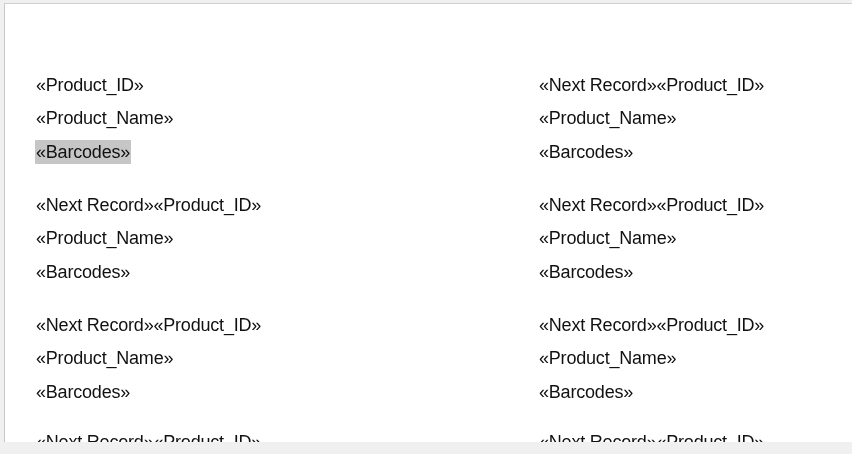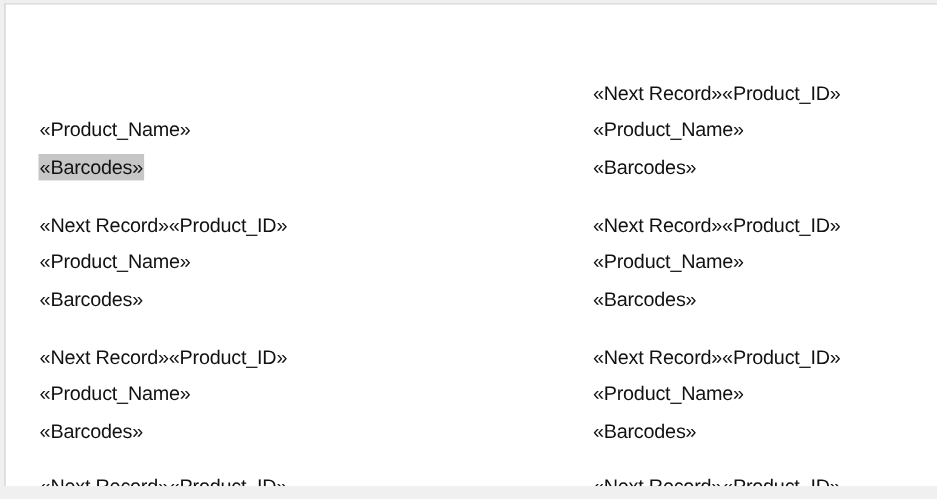--- a/index.html
+++ b/index.html
@@ -35,20 +35,21 @@
   }
 </style>
 </head>
 <body>
 
 <div class="canvas">
   <div class="page">
 
     <div class="col left">
       <div class="label" style="top:69px;">
+        <div class="field" style="top:0px;">«Product_ID»</div>
         <div class="field" style="top:33px;">«Product_Name»</div>
         <div class="field selected" style="top:67px;">«Barcodes»</div>
       </div>
       <div class="label" style="top:189px;">
         <div class="field" style="top:0px;">«Next Record»«Product_ID»</div>
         <div class="field" style="top:33px;">«Product_Name»</div>
         <div class="field" style="top:67px;">«Barcodes»</div>
       </div>
       <div class="label" style="top:309px;">
         <div class="field" style="top:0px;">«Next Record»«Product_ID»</div>

